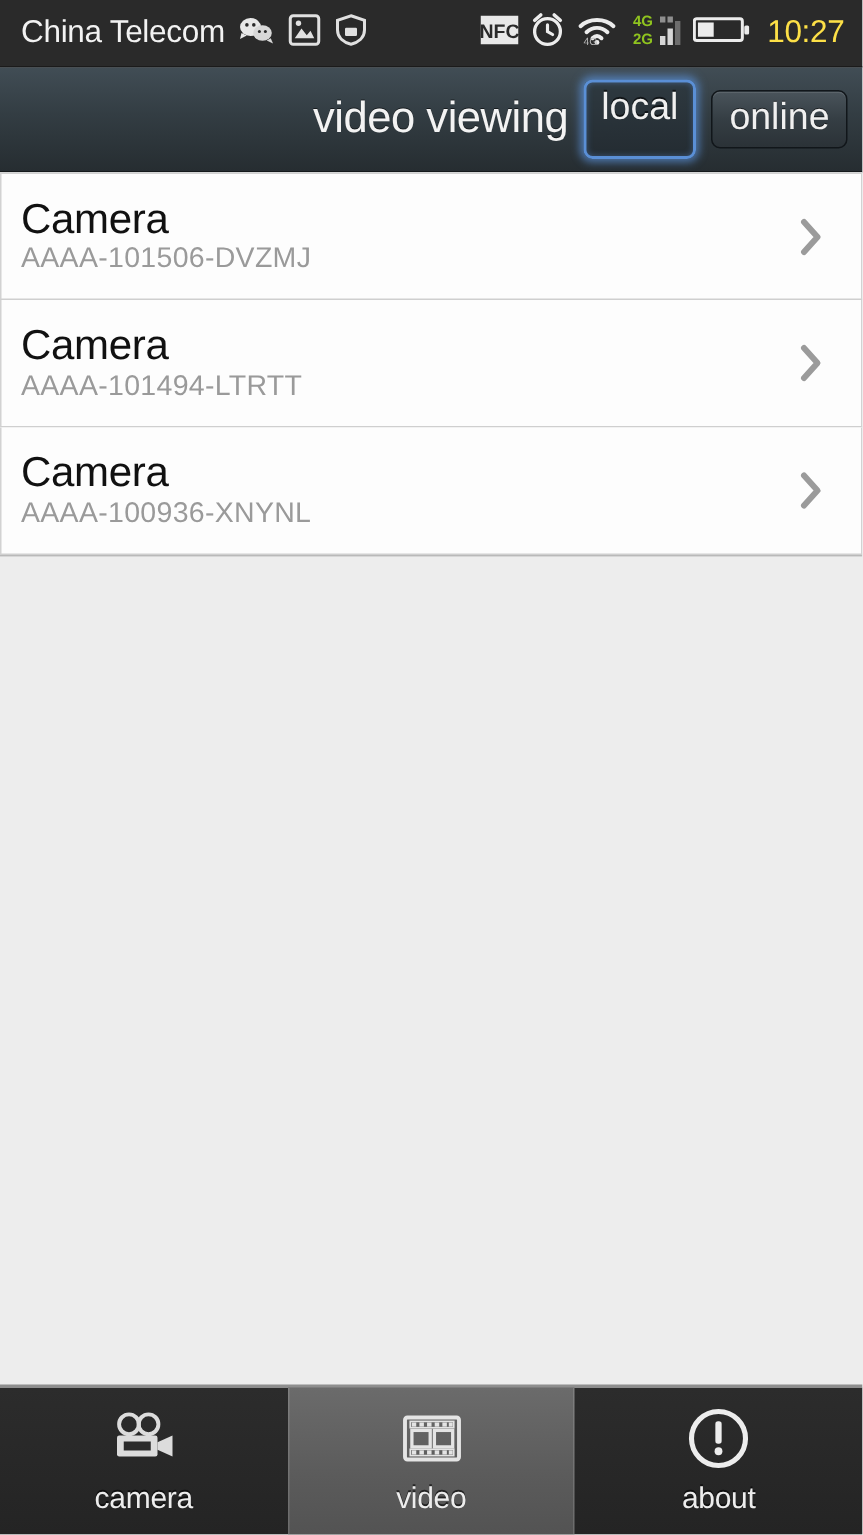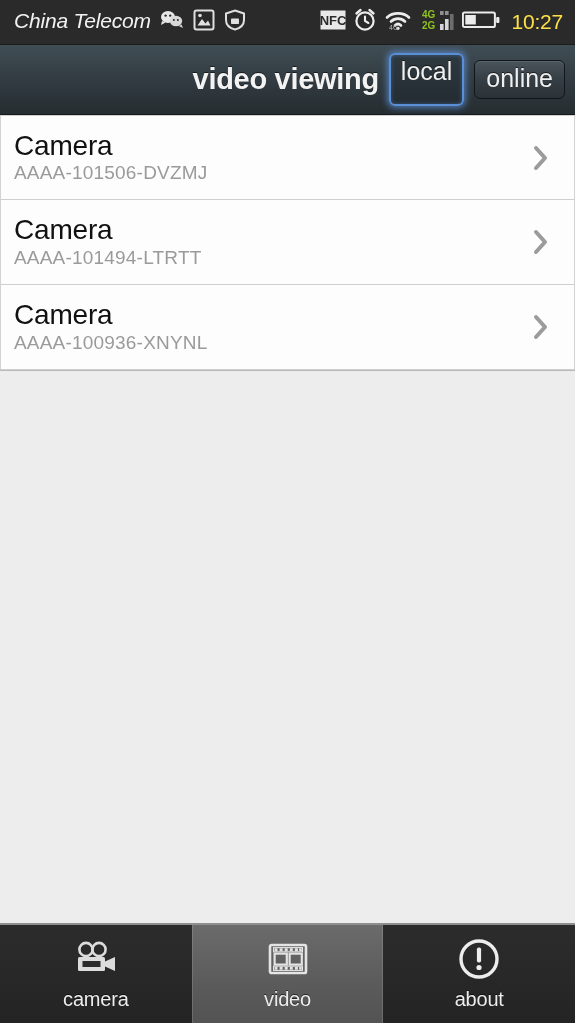--- a/index.html
+++ b/index.html
@@ -27,23 +27,22 @@
     background: #2a2a2a;
     display: flex;
     align-items: center;
     justify-content: space-between;
     padding: 0 12px 0 14px;
     flex: 0 0 auto;
     border-bottom: 1px solid #1b1b1b;
   }
   .status-left {
     display: flex;
-    align-items: flex-start;
+    align-items: center;
     gap: 9px;
-    font-style: italic;
   }
   .carrier {
     color: #f2f2f2;
     font-size: 21px;
     letter-spacing: -0.2px;
     white-space: nowrap;
   }
   .status-right {
     display: flex;
     align-items: center;
@@ -65,21 +64,21 @@
     border-bottom: 1px solid #15191b;
     display: flex;
     align-items: center;
     justify-content: flex-end;
     padding-right: 10px;
     gap: 10px;
   }
   .title-text {
     color: #f3f3f3;
     font-size: 29px;
-    font-weight: 700;
+    font-weight: 400;
     letter-spacing: -0.3px;
     text-shadow: 0 -1px 0 rgba(0,0,0,.55);
   }
   .seg-btn {
     font-size: 25px;
     color: #f0f0f0;
     padding: 5px 11px 7px;
     border-radius: 6px;
     line-height: 1;
     background: linear-gradient(to bottom, #4a545b 0%, #353e44 50%, #2b3237 100%);

